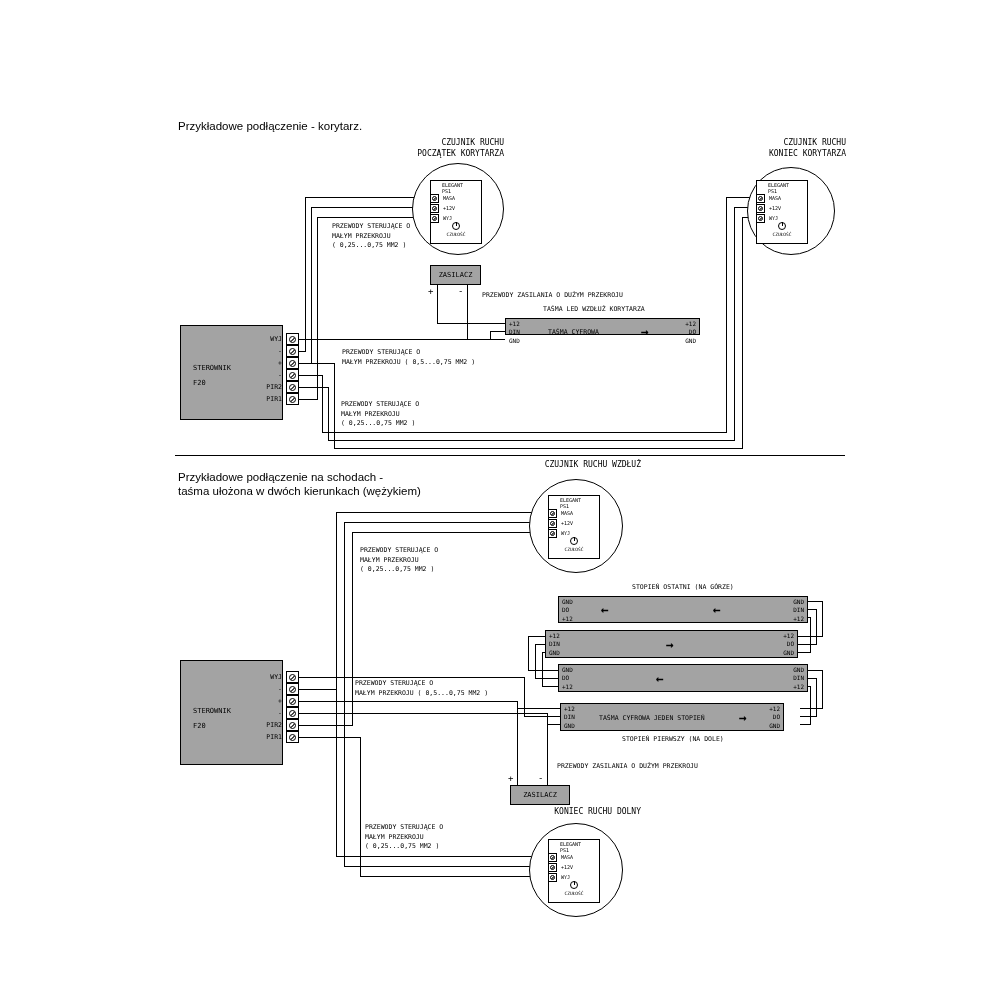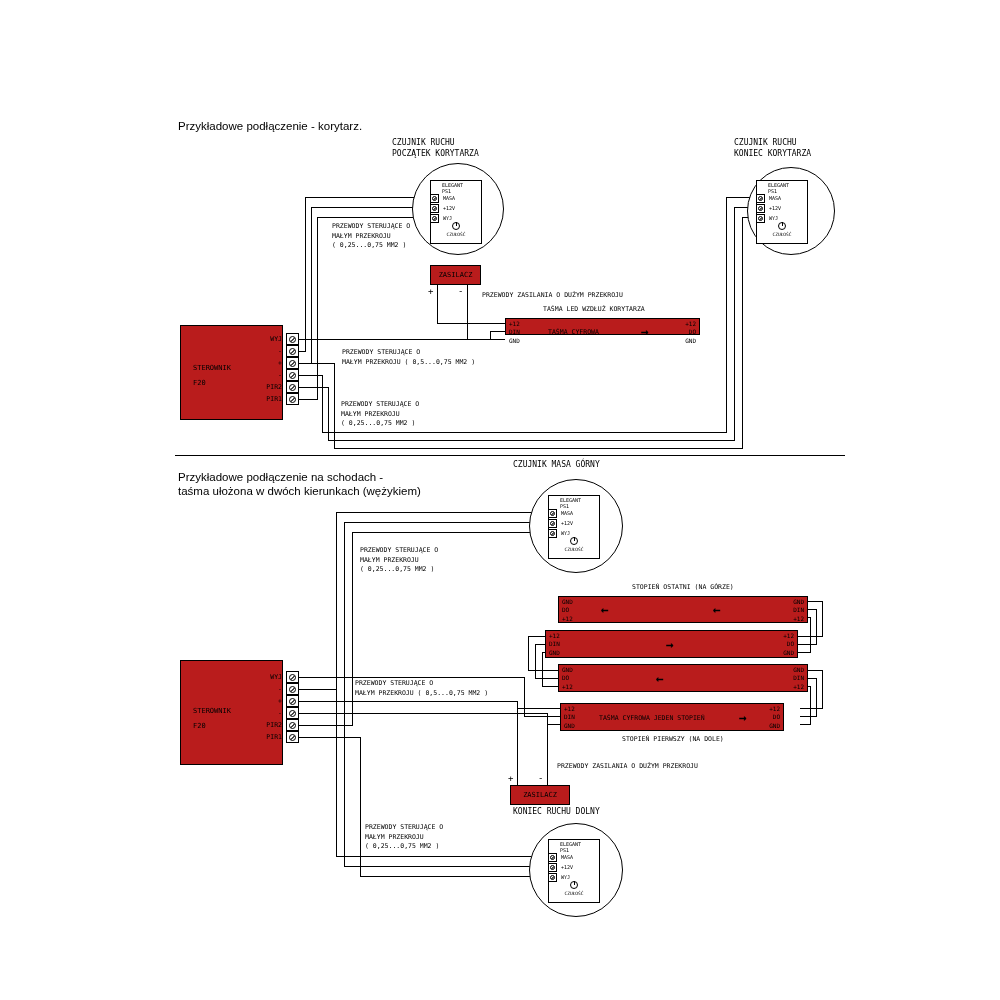--- a/index.html
+++ b/index.html
@@ -1,23 +1,23 @@
 <!DOCTYPE html>
 <html><head>
 <meta charset="utf-8">
 <style>
   html,body{margin:0;padding:0;background:#fff}
   #stage{position:relative;width:1000px;height:1000px;background:#fff;overflow:hidden;
          font-family:"DejaVu Sans Mono",monospace;color:#000}
   .abs{position:absolute}
   #wires{position:absolute;left:0;top:0;pointer-events:none}
   .title{font-family:"Liberation Sans",sans-serif;font-weight:normal;font-size:11.5px;line-height:14px;white-space:nowrap}
-  .cap{font-size:8px;line-height:10.5px;text-align:left;white-space:nowrap}
+  .cap{font-size:8px;line-height:10.5px;text-align:right;white-space:nowrap}
   .note{font-size:6.5px;line-height:9.5px;white-space:nowrap}
-  .box{border:1px solid #000;box-sizing:border-box;background:#b91c1c}
+  .box{border:1px solid #000;box-sizing:border-box;background:#a3a3a3}
   .circle{border:1px solid #000;border-radius:50%;box-sizing:border-box;background:#fff}
   .psu{display:flex;align-items:center;justify-content:center;font-size:7px}
   .pm{font-size:9px;line-height:9px}
   .pins{position:absolute;top:1px;display:flex;flex-direction:column;font-size:6px;line-height:8.3px}
   .pins.r{text-align:right}
   .slabel{font-size:6.5px;white-space:nowrap}
   .arrow{font-size:13px;font-weight:bold;line-height:13px}
   .cname{font-size:7px;white-space:nowrap}
   .trow{display:flex;height:12px;align-items:center}
   .tlabel{width:42px;text-align:right;padding-right:4px;font-size:6.5px}
@@ -205,21 +205,21 @@
         <span class="tlabel">PIR1</span>
         <span class="tcell">
           <span class="screw"></span>
         </span>
       </div>
   </div>
 
   <div class="abs title" style="left:178px;top:470px">Przykładowe podłączenie na schodach -</div>
   <div class="abs title" style="left:178px;top:484px">taśma ułożona w dwóch kierunkach (wężykiem)</div>
 
-  <div class="abs cap" style="left:513px;top:460px;width:128px">CZUJNIK MASA GÓRNY</div>
+  <div class="abs cap" style="left:513px;top:460px;width:128px">CZUJNIK RUCHU WZDŁUŻ</div>
 
   <div class="abs circle" style="left:529px;top:479px;width:94px;height:94px"></div>
   <div class="abs module" style="left:548px;top:495px;width:52px;height:64px">
     <div class="mbrand">
       <div>ELEGANT</div>
       <div>PS1</div>
     </div>
     <div class="mterm" style="top:13px">
         <span class="mscrew"></span>
       </div>

